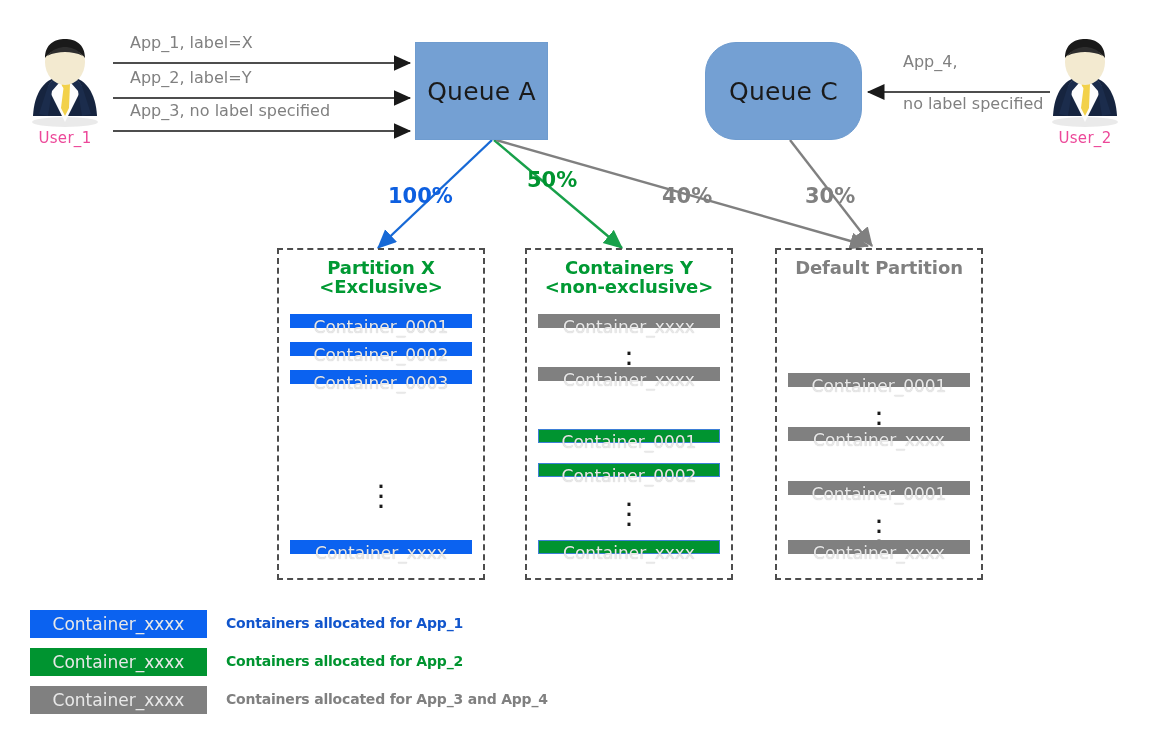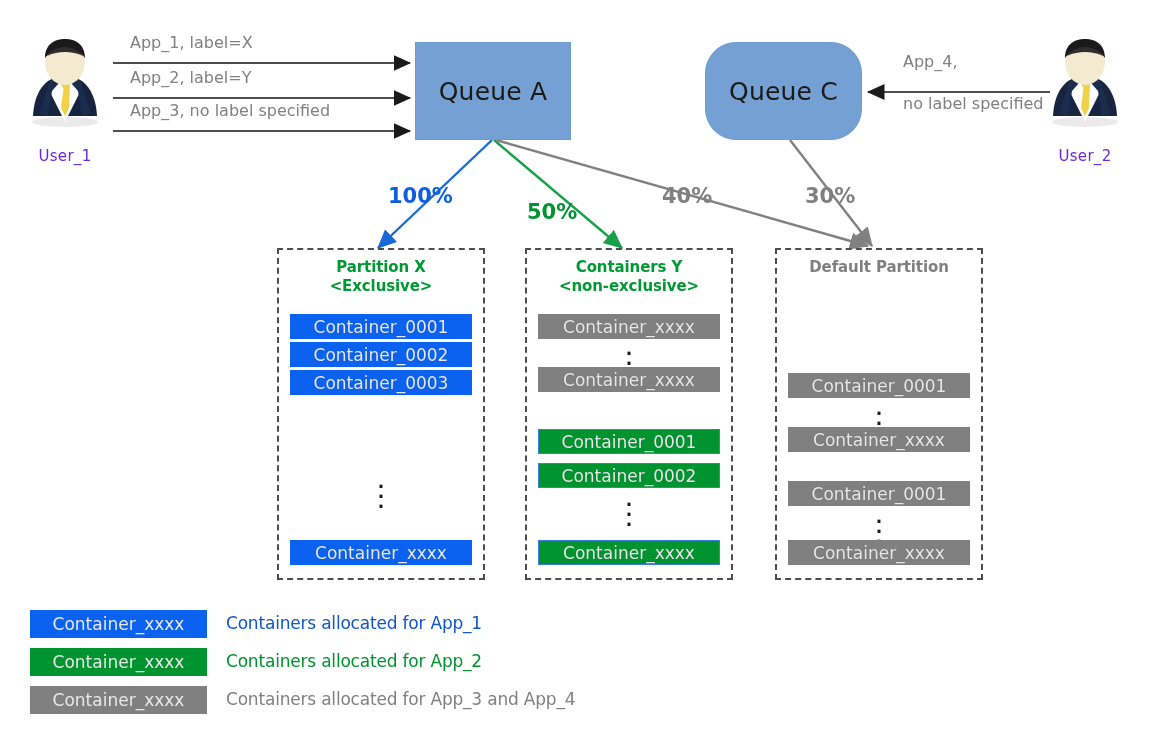--- a/index.html
+++ b/index.html
@@ -21,47 +21,47 @@
     box-sizing:border-box;
     display:flex;align-items:center;justify-content:center;
     font-size:25px;color:#1a1a1a;
     letter-spacing:.2px;
   }
 
   
   .user{position:absolute;width:86px;text-align:center;}
   .user .glyph{position:relative;width:86px;height:92px;}
   .user .label{
-    font-size:15px;color:#6d28d9;margin-top:19px;letter-spacing:.3px;
+    font-size:15px;color:#ec4899;margin-top:1px;letter-spacing:.3px;
   }
 
   
   .edge-label{
     position:absolute;font-size:16px;color:#808080;white-space:nowrap;
     letter-spacing:0;
   }
   .pct{
     position:absolute;font-size:21px;font-weight:bold;white-space:nowrap;
   }
 
   
   .partition{
     position:absolute;
     border:2px dashed #4d4d4d;
     box-sizing:border-box;
     background:transparent;
   }
   .partition .ptitle{
     position:absolute;left:0;right:0;top:8px;
-    text-align:center;font-size:15px;font-weight:bold;line-height:19px;
+    text-align:center;font-size:18px;font-weight:bold;line-height:19px;
     letter-spacing:-.1px;
   }
   .container-chip{
     position:absolute;
-    height:25px;line-height:25px;
+    height:14px;line-height:25px;
     box-sizing:border-box;
     text-align:center;
     font-size:17px;color:#e8e8e8;
     white-space:nowrap;
     text-shadow:0 0 1px rgba(0,0,0,.25);
   }
   .chip-blue{background:#0b62f0;border:1px solid #0b62f0;}
   .chip-green{background:#009430;border:1px solid #3d7fd6;}
   .chip-grey{background:#808080;border:1px solid #808080;}
   .vdots{
@@ -72,21 +72,21 @@
   .vdots span{display:block;}
 
   
   .legend-row{position:absolute;height:26px;}
   .legend-chip{
     position:absolute;left:0;top:0;width:175px;height:26px;line-height:26px;
     text-align:center;font-size:17px;color:#e8e8e8;white-space:nowrap;
   }
   .legend-text{
     position:absolute;left:196px;top:0;height:26px;line-height:26px;
-    font-size:17px;font-weight:normal;white-space:nowrap;letter-spacing:-.2px;
+    font-size:14px;font-weight:bold;white-space:nowrap;letter-spacing:-.2px;
   }
 </style>
 </head>
 <body>
 
 <div id="stage">
 
   <svg class="layer" viewBox="0 0 1158 736">
     <defs>
       <marker id="ah-dark" markerWidth="9" markerHeight="9" refX="7.5" refY="3.6" orient="auto">
@@ -170,29 +170,29 @@
     </div>
     <div class="label">User_2</div>
   </div>
 
   <div class="edge-label" style="left:130px;top:33px;">App_1, label=X</div>
   <div class="edge-label" style="left:130px;top:68px;">App_2, label=Y</div>
   <div class="edge-label" style="left:130px;top:101px;">App_3, no label specified</div>
   <div class="edge-label" style="left:903px;top:52px;">App_4,</div>
   <div class="edge-label" style="left:903px;top:94px;">no label specified</div>
 
-  <div class="queue-box" style="left:415px;top:42px;width:156px;height:98px;">
+  <div class="queue-box" style="left:415px;top:42px;width:133px;height:98px;">
     <span>Queue A</span>
   </div>
   <div class="queue-box" style="left:705px;top:42px;width:157px;height:98px;border-radius:31px;">
     <span>Queue C</span>
   </div>
 
   <div class="pct" style="left:388px;top:184px;color:#0d5fe0;">100%</div>
-  <div class="pct" style="left:527px;top:200px;color:#009430;">50%</div>
+  <div class="pct" style="left:527px;top:168px;color:#009430;">50%</div>
   <div class="pct" style="left:662px;top:184px;color:#808080;">40%</div>
   <div class="pct" style="left:805px;top:184px;color:#808080;">30%</div>
 
   <div class="partition" style="left:277px;top:248px;width:208px;height:332px;">
     <div class="ptitle" style="color:#009933;">
       <div>Partition X</div>
       <div>&lt;Exclusive&gt;</div>
     </div>
     <div class="container-chip chip-blue" style="left:11px;width:182px;top:64px;">Container_0001</div>
     <div class="container-chip chip-blue" style="left:11px;width:182px;top:92px;">Container_0002</div>

